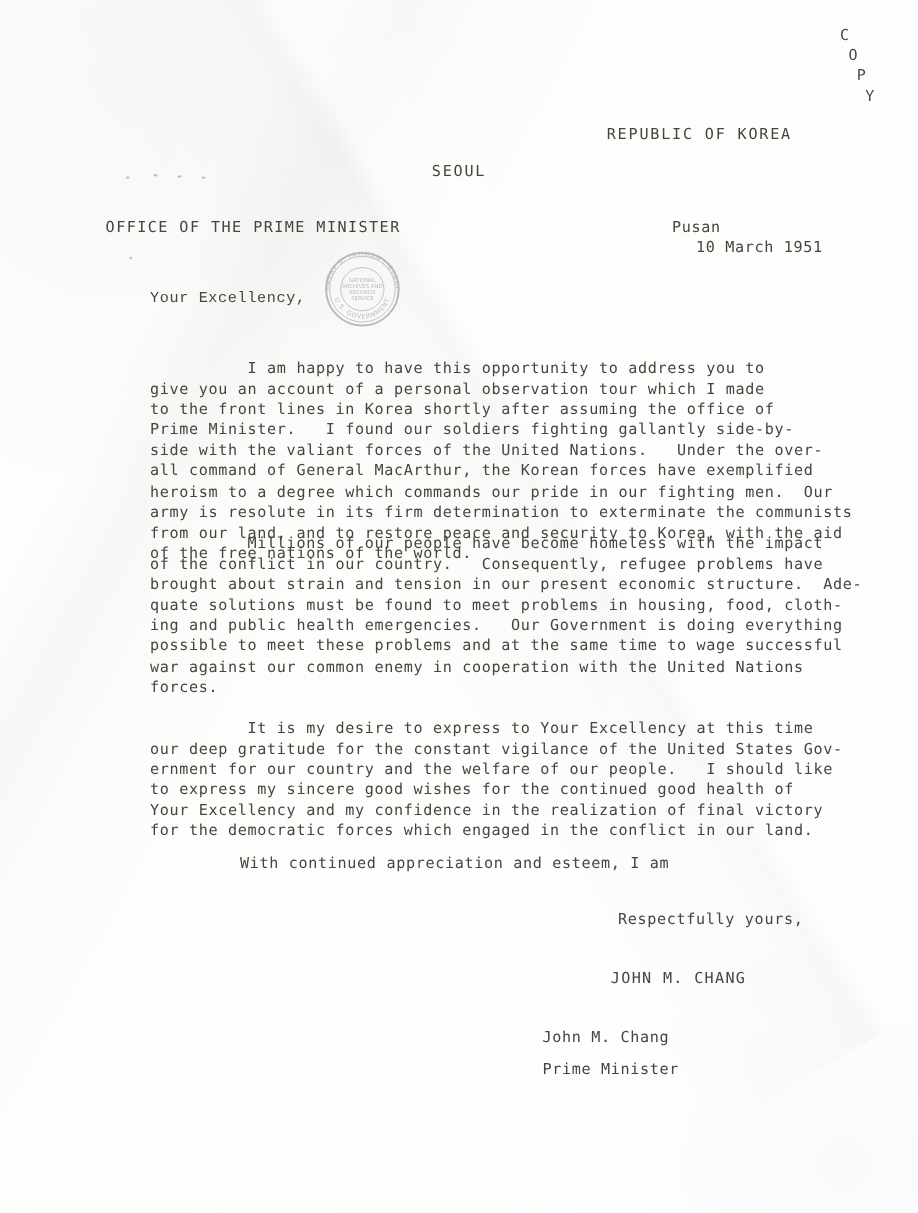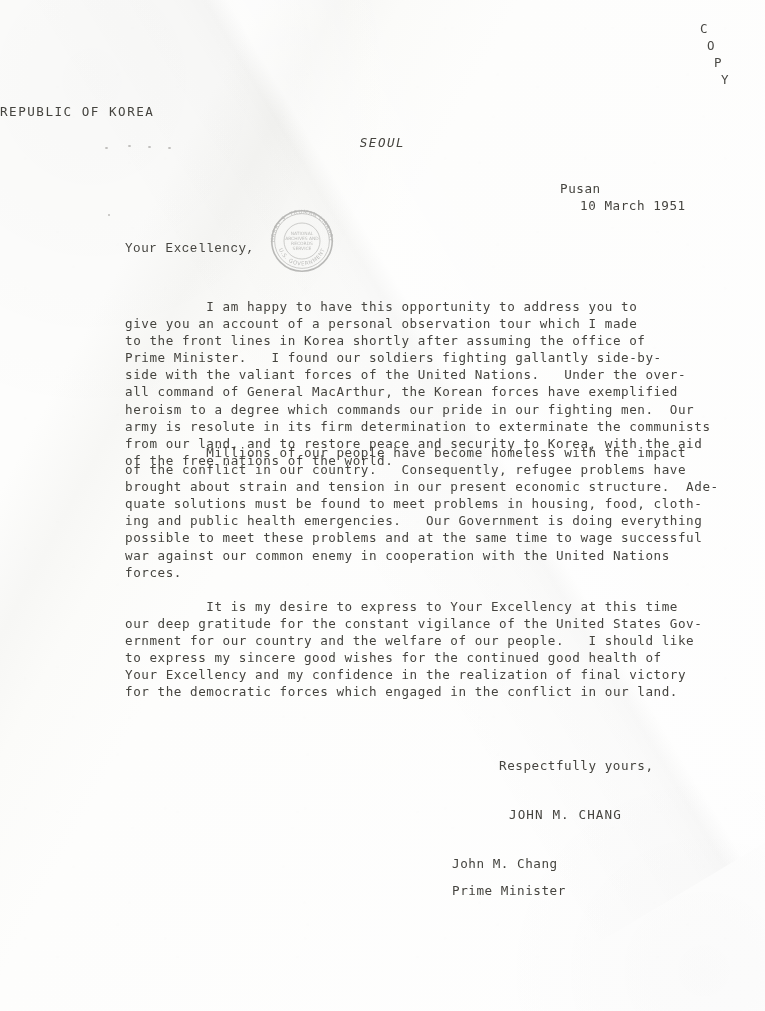--- a/index.html
+++ b/index.html
@@ -86,36 +86,36 @@
 
   
   .speck {
     position: absolute;
     background: #8e8d88;
     border-radius: 50%;
     opacity: 0.55;
   }
 
   
-  #hdr-country { left: 0; top: 103px; width: 660px; text-align: left; letter-spacing: 1.5px; }
-  #hdr-city    { left: 0; top: 134px; width: 765px; text-align: center; letter-spacing: 1.5px; font-style: italic; }
+  #hdr-country { left: 0; top: 103px; width: 660px; text-align: right; letter-spacing: 1.5px; }
+  #hdr-city    { left: 0; top: 134px; width: 765px; text-align: center; letter-spacing: 1.5px; }
 
   #hdr-office  { left: 88px;  top: 180px; letter-spacing: 1.2px; }
   #hdr-place   { left: 560px; top: 180px; }
   #hdr-date    { left: 580px; top: 197px; }
 
   #salutation  { left: 125px; top: 241px; font-family: Liberation Mono, monospace; }
 
   .para { left: 125px; width: 575px; }
   #p1 { top: 274px; margin-top: 24px; }
   #p2 { top: 444px; }
   #p3 { top: 598px; }
   #closing-line { left: 200px; top: 710px; }
 
-  #resp { left: 452px; top: 757px; padding-left: 47px; }
+  #resp { left: 468px; top: 757px; padding-left: 47px; }
   #signature-name { left: 509px; top: 806px; letter-spacing: 1.1px; }
   #typed-name  { left: 452px; top: 855px; }
   #typed-title { left: 452px; top: 872px; margin-top: 10px; }
 
   #addr { left: 125px; top: 903px; }
 
   
   #seal {
     position: absolute;
     left: 266px;
@@ -143,20 +143,21 @@
   <div id="copy-stamp">
     <span>C</span>
     <span>O</span>
     <span>P</span>
     <span>Y</span>
   </div>
 
   <div class="txt" id="hdr-country">REPUBLIC OF KOREA</div>
   <div class="txt" id="hdr-city">SEOUL</div>
 
+  <div class="txt" id="hdr-office">OFFICE OF THE PRIME MINISTER</div>
   <div class="txt" id="hdr-place">Pusan</div>
   <div class="txt" id="hdr-date">10 March 1951</div>
 
   <svg id="seal" viewBox="0 0 100 100">
     <defs>
       <path id="sealArcTop" d="M 12,50 A 38,38 0 0 1 88,50" fill="none"></path>
       <path id="sealArcBottom" d="M 16,50 A 34,34 0 0 0 84,50" fill="none"></path>
     </defs>
     <circle cx="50" cy="50" r="42" fill="none" stroke="#2b2b28" stroke-width="2.2"></circle>
     <circle cx="50" cy="50" r="38" fill="none" stroke="#2b2b28" stroke-width="1"></circle>
@@ -195,20 +196,21 @@
 possible to meet these problems and at the same time to wage successful
 war against our common enemy in cooperation with the United Nations
 forces.</div>
   <div class="txt para" id="p3">          It is my desire to express to Your Excellency at this time
 our deep gratitude for the constant vigilance of the United States Gov-
 ernment for our country and the welfare of our people.   I should like
 to express my sincere good wishes for the continued good health of
 Your Excellency and my confidence in the realization of final victory
 for the democratic forces which engaged in the conflict in our land.</div>
 
+  <div class="txt" id="closing-line">With continued appreciation and esteem, I am</div>
 
   <div class="txt" id="resp">Respectfully yours,</div>
   <div class="txt" id="signature-name">JOHN M. CHANG</div>
   <div class="txt" id="typed-name">John M. Chang</div>
   <div class="txt" id="typed-title">Prime Minister</div>
 
 
 </div>
 
 </body></html>

